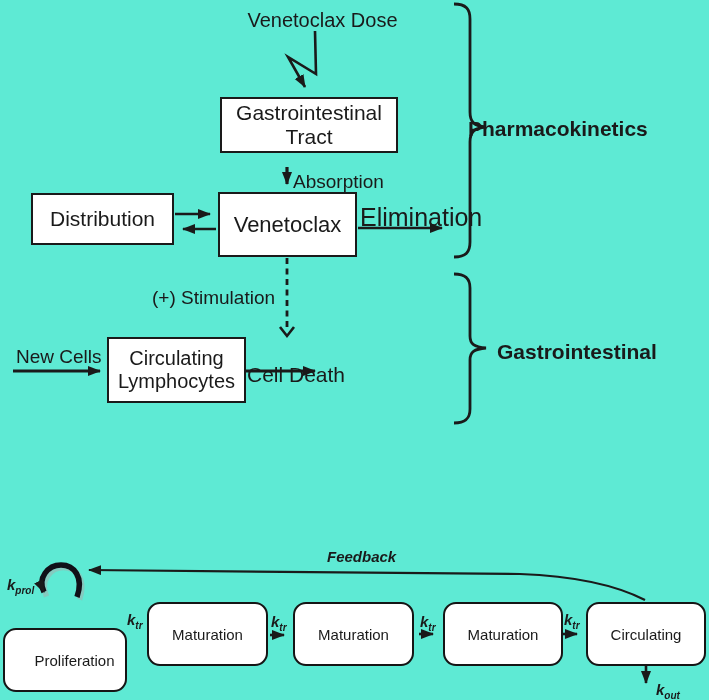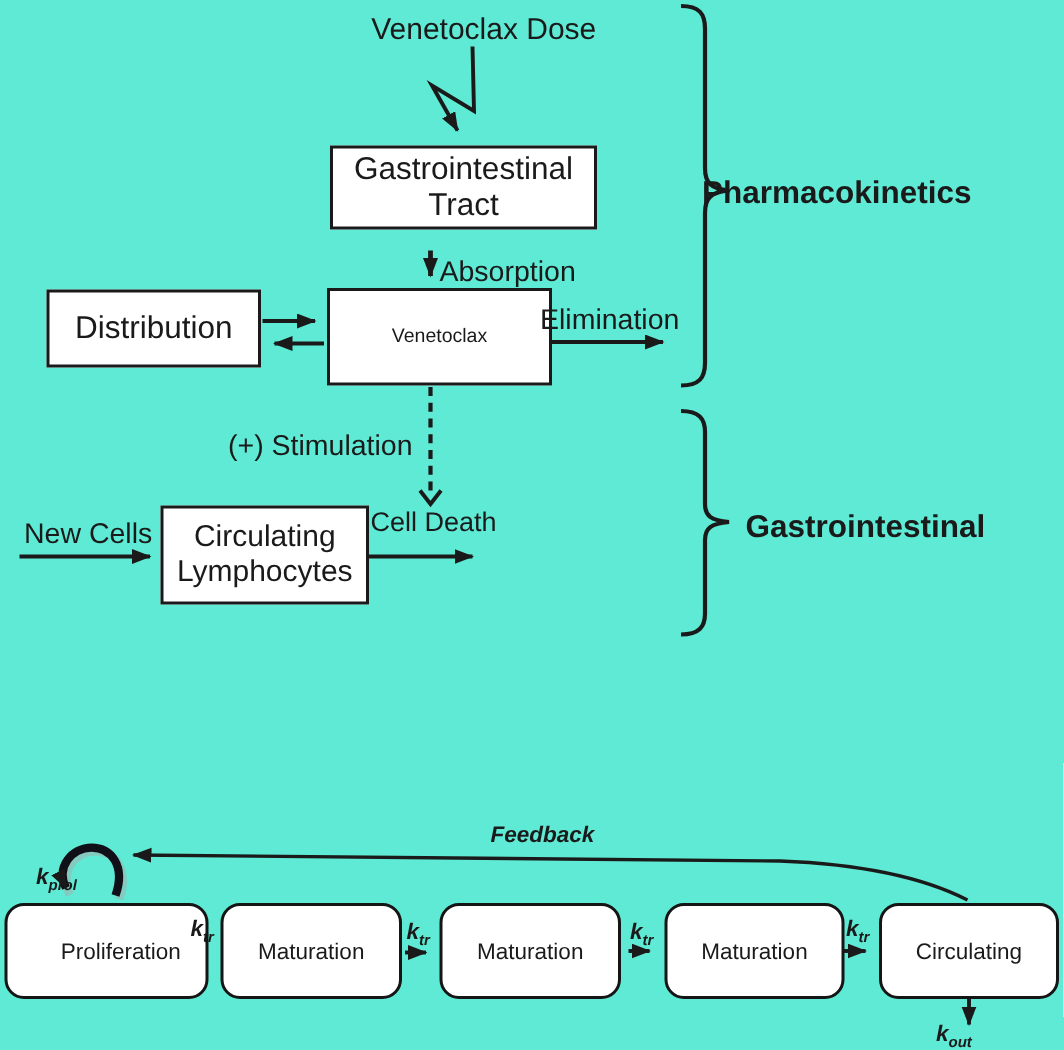--- a/index.html
+++ b/index.html
@@ -67,51 +67,51 @@
 
   <div class="lbl" style="left:230px;top:9px;width:185px;text-align:center;font-size:20px;">Venetoclax Dose</div>
 
   <div class="box" style="left:220px;top:97px;width:178px;height:56px;font-size:21px;">
     <span>Gastrointestinal</span>
     <span>Tract</span>
   </div>
 
   <div class="lbl" style="left:293px;top:171px;font-size:19px;">Absorption</div>
 
-  <div class="box" style="left:218px;top:192px;width:150px;height:65px;font-size:13px;">
+  <div class="box" style="left:218px;top:192px;width:139px;height:65px;font-size:22px;">
     <span>Venetoclax</span>
   </div>
 
   <div class="box" style="left:31px;top:193px;width:143px;height:52px;font-size:21px;">
     <span>Distribution</span>
   </div>
 
-  <div class="lbl" style="left:360px;top:203px;font-size:19px;">Elimination</div>
+  <div class="lbl" style="left:360px;top:203px;font-size:25px;">Elimination</div>
 
   <div class="lbl b" style="left:468px;top:117px;font-size:21px;">Pharmacokinetics</div>
 
   <div class="lbl" style="left:152px;top:287px;font-size:19px;">(+) Stimulation</div>
 
   <div class="box" style="left:107px;top:337px;width:139px;height:66px;border-width:2.5px;font-size:20px;">
     <span>Circulating</span>
     <span>Lymphocytes</span>
   </div>
 
   <div class="lbl" style="left:16px;top:346px;font-size:19px;">New Cells</div>
-  <div class="lbl" style="left:247px;top:338px;font-size:18px;text-align:center;">Cell Death</div>
+  <div class="lbl" style="left:247px;top:363px;font-size:21px;text-align:center;">Cell Death</div>
 
   <div class="lbl b" style="left:497px;top:340px;font-size:21px;">Gastrointestinal</div>
 
   <div class="lbl b" style="left:327px;top:548px;font-size:15px;font-style:italic;">Feedback</div>
 
-  <div class="lbl" style="left:24px;top:576px;">
+  <div class="lbl" style="left:7px;top:576px;">
     <span class="kbase">k</span><span class="sub">prol</span>
   </div>
 
-  <div class="rbox" style="left:3px;top:602px;width:136px;height:64px;padding-left:19px;">
+  <div class="rbox" style="left:3px;top:628px;width:124px;height:64px;padding-left:19px;">
     <span>Proliferation</span>
   </div>
 
   <div class="lbl" style="left:127px;top:611px;">
     <span class="kbase">k</span><span class="sub">tr</span>
   </div>
 
   <div class="rbox" style="left:147px;top:602px;width:121px;height:64px;">
     <span>Maturation</span>
   </div>
@@ -133,17 +133,17 @@
   </div>
 
   <div class="lbl" style="left:564px;top:611px;">
     <span class="kbase">k</span><span class="sub">tr</span>
   </div>
 
   <div class="rbox" style="left:586px;top:602px;width:120px;height:64px;">
     <span>Circulating</span>
   </div>
 
-  <div class="lbl" style="left:624px;top:681px;">
+  <div class="lbl" style="left:656px;top:681px;">
     <span class="kbase">k</span><span class="sub">out</span>
   </div>
 
 </div>
 
 </body></html>

